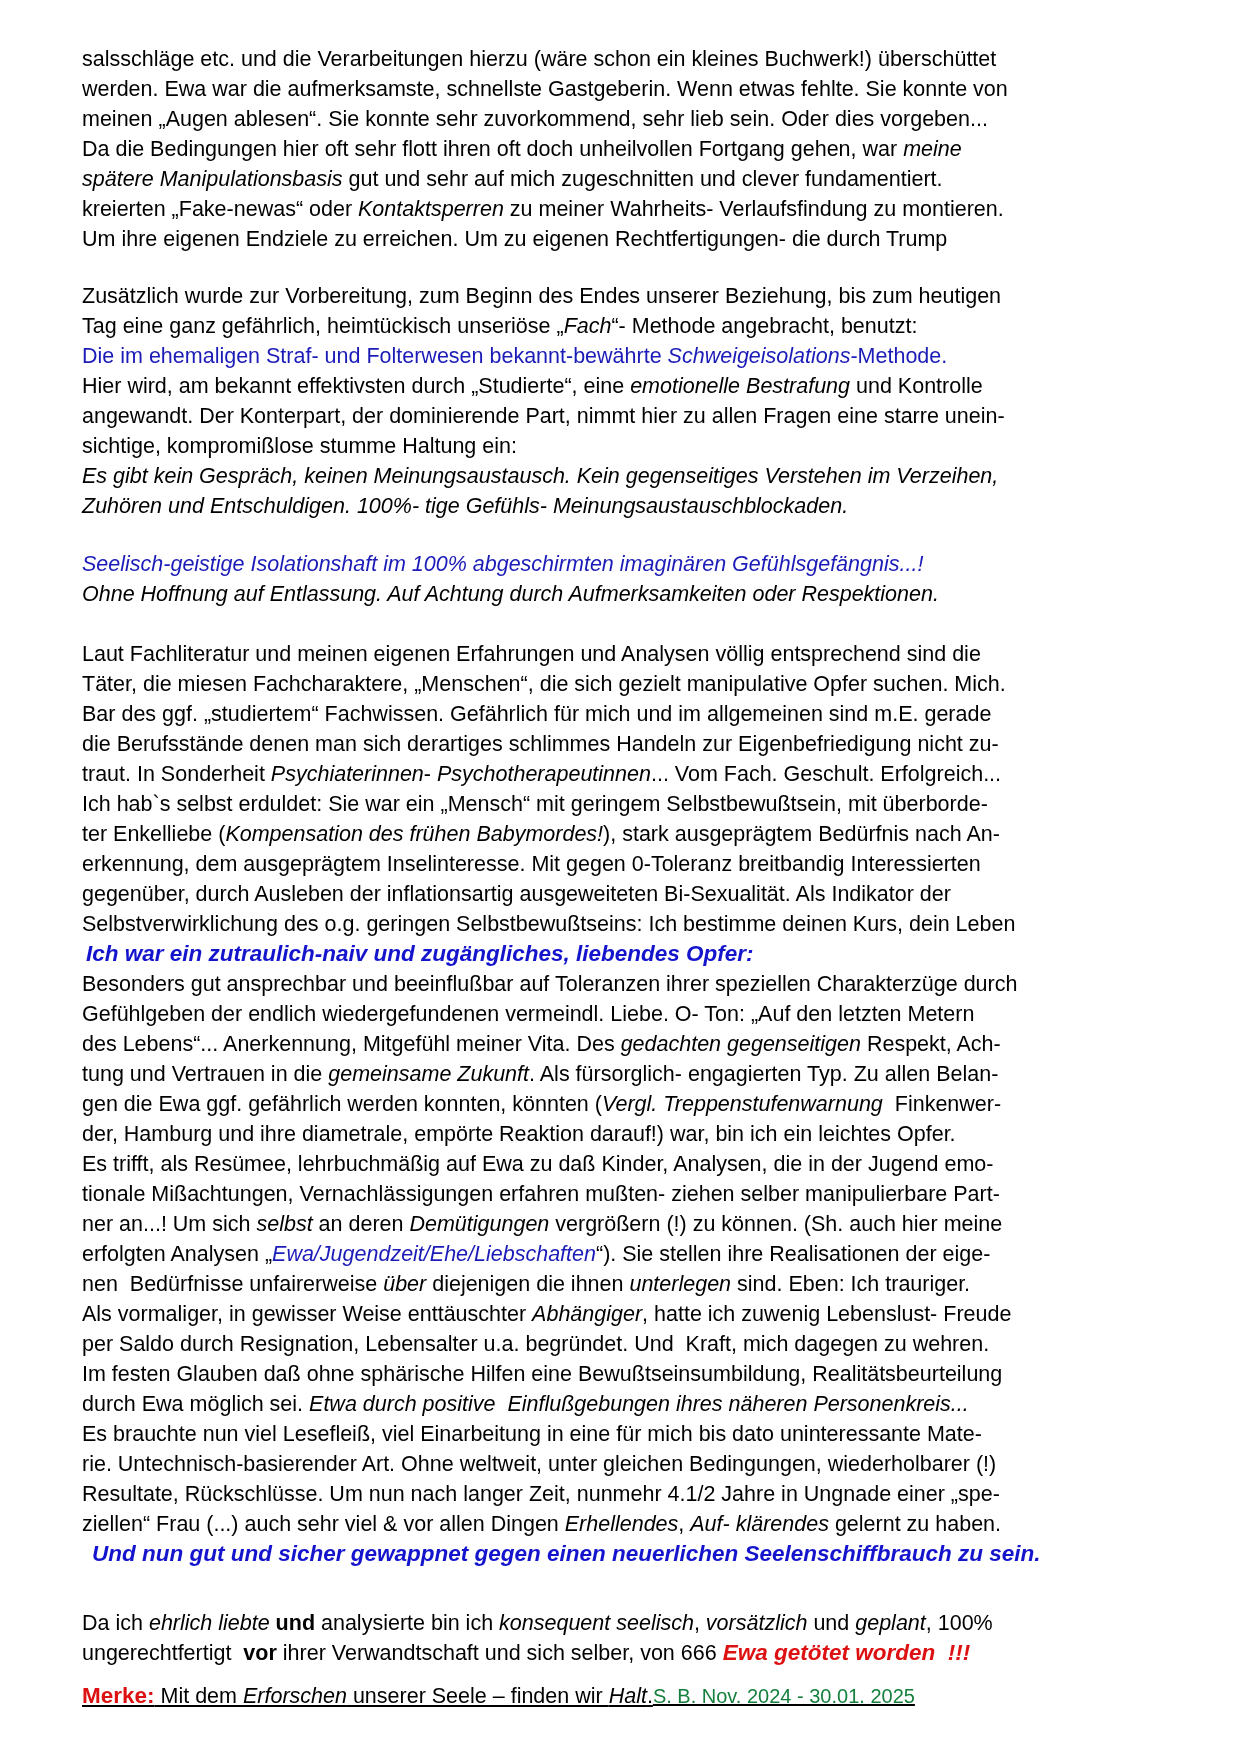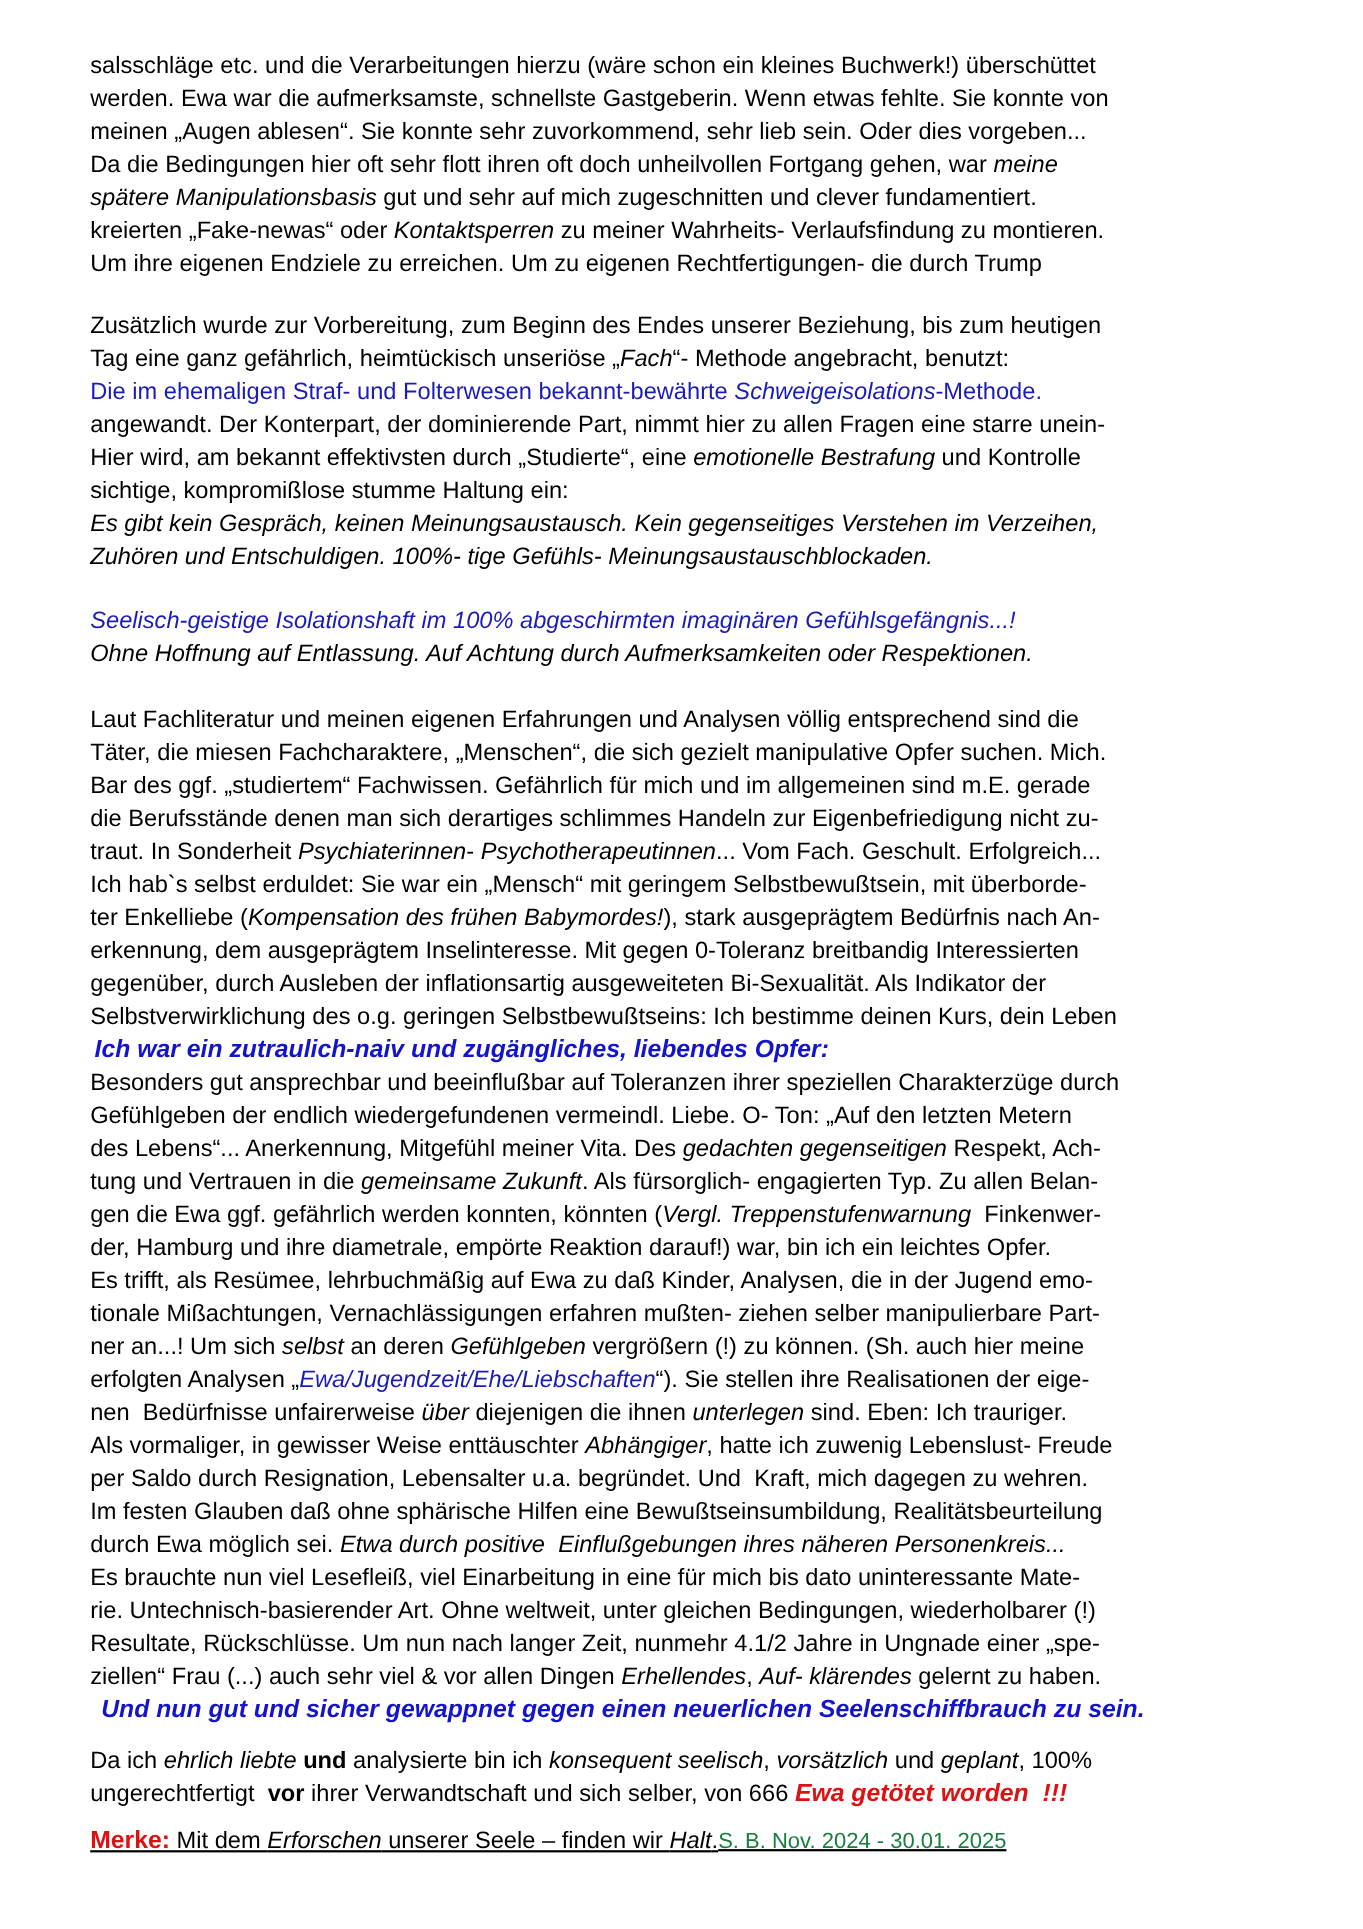--- a/index.html
+++ b/index.html
@@ -59,22 +59,22 @@
         <div class="line"><span><span class="seg-n">meinen „Augen ablesen“. Sie konnte sehr zuvorkommend, sehr lieb sein. Oder dies vorgeben...</span></span></div>
         <div class="line"><span><span class="seg-n">Da die Bedingungen hier oft sehr flott ihren oft doch unheilvollen Fortgang gehen, war </span><span class="seg-i">meine</span></span></div>
         <div class="line"><span><span class="seg-i">spätere Manipulationsbasis</span><span class="seg-n"> gut und sehr auf mich zugeschnitten und clever fundamentiert.</span></span></div>
         <div class="line"><span><span class="seg-n">kreierten „Fake-newas“ oder </span><span class="seg-i">Kontaktsperren</span><span class="seg-n"> zu meiner Wahrheits- Verlaufsfindung zu montieren.</span></span></div>
         <div class="line"><span><span class="seg-n">Um ihre eigenen Endziele zu erreichen. Um zu eigenen Rechtfertigungen- die durch Trump</span></span></div>
       </div>
       <div class="para" style="margin-top: 27px;">
         <div class="line"><span><span class="seg-n">Zusätzlich wurde zur Vorbereitung, zum Beginn des Endes unserer Beziehung, bis zum heutigen</span></span></div>
         <div class="line"><span><span class="seg-n">Tag eine ganz gefährlich, heimtückisch unseriöse „</span><span class="seg-i">Fach</span><span class="seg-n">“- Methode angebracht, benutzt:</span></span></div>
         <div class="line"><span><span class="seg-bl">Die im ehemaligen Straf- und Folterwesen bekannt-bewährte </span><span class="seg-bli">Schweigeisolations</span><span class="seg-bl">-Methode.</span></span></div>
+        <div class="line"><span><span class="seg-n">Hier wird, am bekannt effektivsten durch „Studierte“, eine </span><span class="seg-i">emotionelle Bestrafung</span><span class="seg-n"> und Kontrolle</span></span></div>
         <div class="line"><span><span class="seg-n">angewandt. Der Konterpart, der dominierende Part, nimmt hier zu allen Fragen eine starre unein-</span></span></div>
-        <div class="line"><span><span class="seg-n">Hier wird, am bekannt effektivsten durch „Studierte“, eine </span><span class="seg-i">emotionelle Bestrafung</span><span class="seg-n"> und Kontrolle</span></span></div>
         <div class="line"><span><span class="seg-n">sichtige, kompromißlose stumme Haltung ein:</span></span></div>
         <div class="line"><span><span class="seg-i">Es gibt kein Gespräch, keinen Meinungsaustausch. Kein gegenseitiges Verstehen im Verzeihen,</span></span></div>
         <div class="line"><span><span class="seg-i">Zuhören und Entschuldigen. 100%- tige Gefühls- Meinungsaustauschblockaden.</span></span></div>
       </div>
       <div class="para" style="margin-top: 28px;">
         <div class="line"><span><span class="seg-bli">Seelisch-geistige Isolationshaft im 100% abgeschirmten imaginären Gefühlsgefängnis...!</span></span></div>
         <div class="line"><span><span class="seg-i">Ohne Hoffnung auf Entlassung. Auf Achtung durch Aufmerksamkeiten oder Respektionen.</span></span></div>
       </div>
       <div class="para" style="margin-top: 30px;">
         <div class="line"><span><span class="seg-n">Laut Fachliteratur und meinen eigenen Erfahrungen und Analysen völlig entsprechend sind die</span></span></div>
@@ -89,34 +89,34 @@
         <div class="line"><span><span class="seg-n">Selbstverwirklichung des o.g. geringen Selbstbewußtseins: Ich bestimme deinen Kurs, dein Leben</span></span></div>
         <div class="line" style="padding-left: 4px;"><span><span class="seg-blbi">Ich war ein zutraulich-naiv und zugängliches, liebendes Opfer:</span></span></div>
         <div class="line"><span><span class="seg-n">Besonders gut ansprechbar und beeinflußbar auf Toleranzen ihrer speziellen Charakterzüge durch</span></span></div>
         <div class="line"><span><span class="seg-n">Gefühlgeben der endlich wiedergefundenen vermeindl. Liebe. O- Ton: „Auf den letzten Metern</span></span></div>
         <div class="line"><span><span class="seg-n">des Lebens“... Anerkennung, Mitgefühl meiner Vita. Des </span><span class="seg-i">gedachten gegenseitigen</span><span class="seg-n"> Respekt, Ach-</span></span></div>
         <div class="line"><span><span class="seg-n">tung und Vertrauen in die </span><span class="seg-i">gemeinsame Zukunft</span><span class="seg-n">. Als fürsorglich- engagierten Typ. Zu allen Belan-</span></span></div>
         <div class="line"><span><span class="seg-n">gen die Ewa ggf. gefährlich werden konnten, könnten (</span><span class="seg-i">Vergl. Treppenstufenwarnung</span><span class="seg-n">  Finkenwer-</span></span></div>
         <div class="line"><span><span class="seg-n">der, Hamburg und ihre diametrale, empörte Reaktion darauf!) war, bin ich ein leichtes Opfer.</span></span></div>
         <div class="line"><span><span class="seg-n">Es trifft, als Resümee, lehrbuchmäßig auf Ewa zu daß Kinder, Analysen, die in der Jugend emo-</span></span></div>
         <div class="line"><span><span class="seg-n">tionale Mißachtungen, Vernachlässigungen erfahren mußten- ziehen selber manipulierbare Part-</span></span></div>
-        <div class="line"><span><span class="seg-n">ner an...! Um sich </span><span class="seg-i">selbst</span><span class="seg-n"> an deren </span><span class="seg-i">Gefühlgeben</span><span class="seg-n"> vergrößern (!) zu können. (Sh. auch hier meine</span></span></div>
+        <div class="line"><span><span class="seg-n">ner an...! Um sich </span><span class="seg-i">selbst</span><span class="seg-n"> an deren </span><span class="seg-i">Demütigungen</span><span class="seg-n"> vergrößern (!) zu können. (Sh. auch hier meine</span></span></div>
         <div class="line"><span><span class="seg-n">erfolgten Analysen „</span><span class="seg-bli">Ewa/Jugendzeit/Ehe/Liebschaften</span><span class="seg-n">“). Sie stellen ihre Realisationen der eige-</span></span></div>
         <div class="line"><span><span class="seg-n">nen  Bedürfnisse unfairerweise </span><span class="seg-i">über</span><span class="seg-n"> diejenigen die ihnen </span><span class="seg-i">unterlegen</span><span class="seg-n"> sind. Eben: Ich trauriger.</span></span></div>
         <div class="line"><span><span class="seg-n">Als vormaliger, in gewisser Weise enttäuschter </span><span class="seg-i">Abhängiger</span><span class="seg-n">, hatte ich zuwenig Lebenslust- Freude</span></span></div>
         <div class="line"><span><span class="seg-n">per Saldo durch Resignation, Lebensalter u.a. begründet. Und  Kraft, mich dagegen zu wehren.</span></span></div>
         <div class="line"><span><span class="seg-n">Im festen Glauben daß ohne sphärische Hilfen eine Bewußtseinsumbildung, Realitätsbeurteilung</span></span></div>
         <div class="line"><span><span class="seg-n">durch Ewa möglich sei. </span><span class="seg-i">Etwa durch positive  Einflußgebungen ihres näheren Personenkreis...</span></span></div>
         <div class="line"><span><span class="seg-n">Es brauchte nun viel Lesefleiß, viel Einarbeitung in eine für mich bis dato uninteressante Mate-</span></span></div>
         <div class="line"><span><span class="seg-n">rie. Untechnisch-basierender Art. Ohne weltweit, unter gleichen Bedingungen, wiederholbarer (!)</span></span></div>
         <div class="line"><span><span class="seg-n">Resultate, Rückschlüsse. Um nun nach langer Zeit, nunmehr 4.1/2 Jahre in Ungnade einer „spe-</span></span></div>
         <div class="line"><span><span class="seg-n">ziellen“ Frau (...) auch sehr viel &amp; vor allen Dingen </span><span class="seg-i">Erhellendes</span><span class="seg-n">, </span><span class="seg-i">Auf- klärendes</span><span class="seg-n"> gelernt zu haben.</span></span></div>
         <div class="line" style="padding-left: 10px;"><span><span class="seg-blbi">Und nun gut und sicher gewappnet gegen einen neuerlichen Seelenschiffbrauch zu sein.</span></span></div>
       </div>
-      <div class="para" style="margin-top: 16px;">
+      <div class="para" style="margin-top: 39px;">
         <div class="line"><span><span class="seg-n">Da ich </span><span class="seg-i">ehrlich liebte</span><span class="seg-b"> und </span><span class="seg-n">analysierte bin ich </span><span class="seg-i">konsequent seelisch</span><span class="seg-n">, </span><span class="seg-i">vorsätzlich</span><span class="seg-n"> und </span><span class="seg-i">geplant</span><span class="seg-n">, 100%</span></span></div>
         <div class="line"><span><span class="seg-n">ungerechtfertigt  </span><span class="seg-b">vor</span><span class="seg-n"> ihrer Verwandtschaft und sich selber, von 666 </span><span class="seg-rbi">Ewa getötet worden  !!!</span></span></div>
       </div>
       <div class="para" style="margin-top: 13px;">
         <div class="line with-note"><span><span class="seg-rb">Merke:</span><span class="seg-n"> Mit dem </span><span class="seg-i">Erforschen</span><span class="seg-n"> unserer Seele – finden wir </span><span class="seg-i">Halt</span><span class="seg-n">.</span></span><span class="signature">S. B. Nov. 2024 - 30.01. 2025</span></div>
       </div>
     </div>
 </div>
 
 </body></html>

